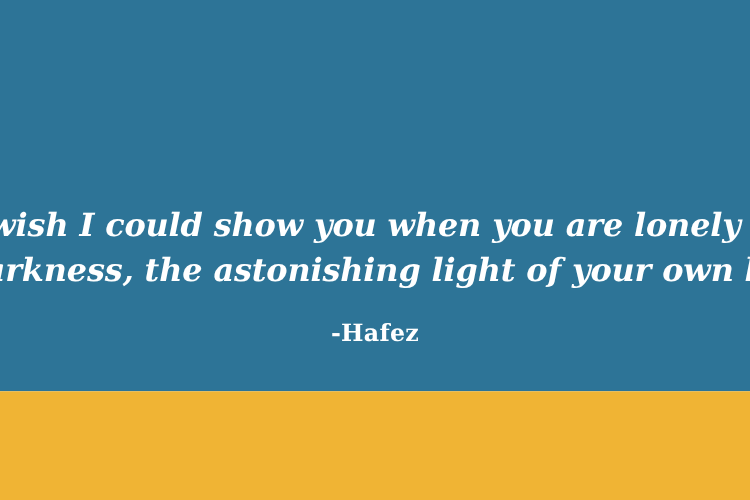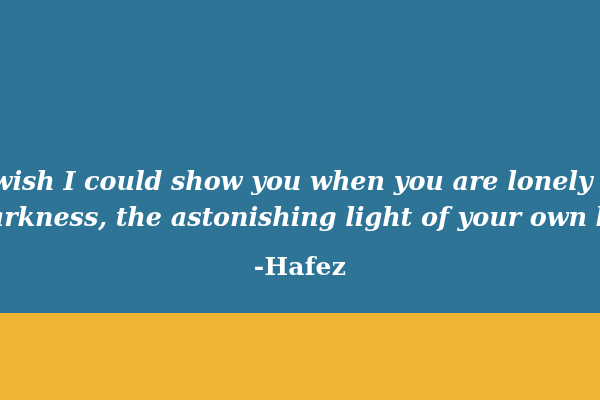--- a/index.html
+++ b/index.html
@@ -75,21 +75,21 @@
   .attribution {
     position: absolute;
     left: 0;
     top: 252px;
     width: 600px;
     text-align: center;
     color: #ffffff;
     font-family: "DejaVu Serif", serif;
     font-style: normal;
     font-weight: 700;
-    font-size: 25px;
+    font-size: 19px;
     line-height: 30px;
     letter-spacing: 0.2px;
   }
 </style>
 </head>
 <body>
 
 <div class="card">
 
   <div class="band-top"></div>

